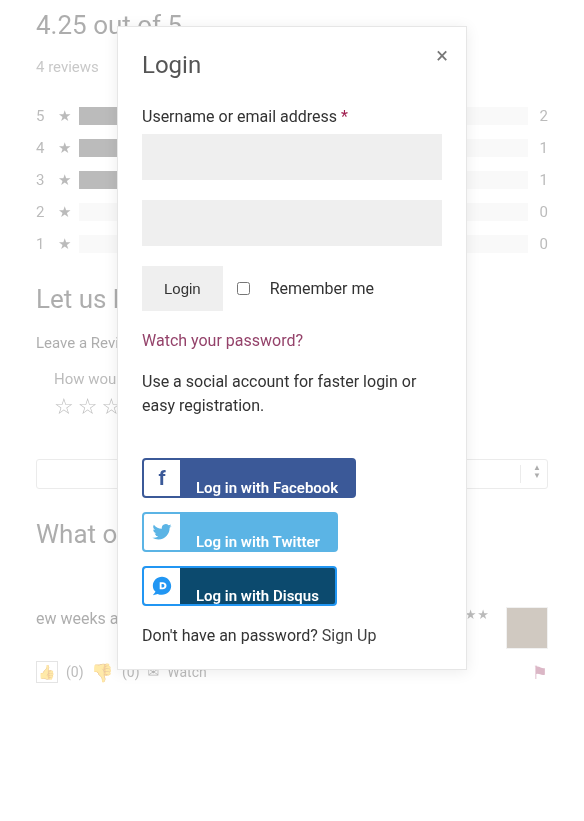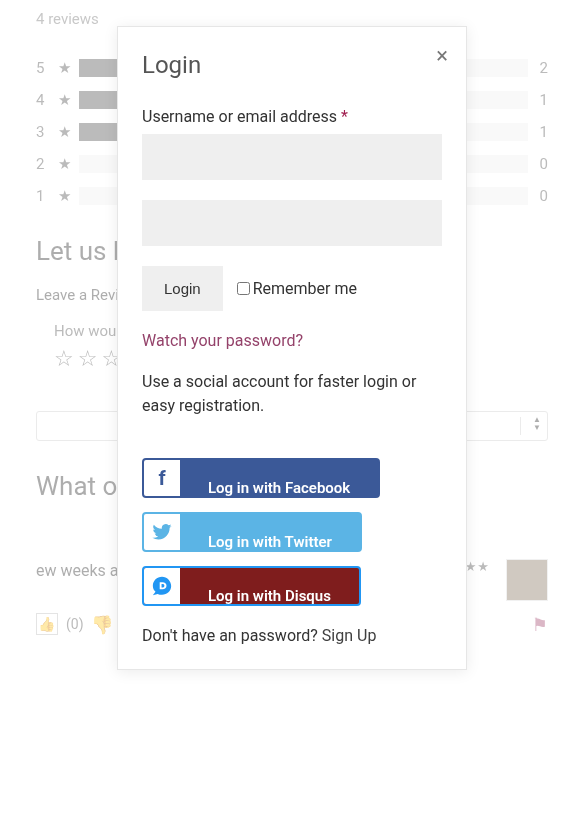--- a/index.html
+++ b/index.html
@@ -232,21 +232,21 @@
     background: #efefef;
     border: none;
     padding: 14px 22px;
     font-size: 15px;
     color: #333;
     cursor: pointer;
   }
   .remember {
     display: flex;
     align-items: center;
-    gap: 3px;
+    gap: 20px;
     font-size: 16px;
     color: #333;
   }
   .remember input {
     width: 13px;
     height: 13px;
   }
   .link {
     color: #94426a;
     font-size: 16px;
@@ -278,45 +278,46 @@
     width: 36px;
     height: 36px;
     background: #fff;
     display: flex;
     align-items: center;
     justify-content: center;
     font-size: 20px;
     font-weight: bold;
   }
   .social-btn .lbl {
-    padding: 0 28px;
+    padding: 0 16px;
     color: #fff;
     margin-top: 20px;
   }
   .fb { background: #3b5998; border-color: #3b5998; }
   .fb .ic { color: #3b5998; }
   .tw { background: #5bb4e5; border-color: #5bb4e5; }
   .tw .ic { color: #5bb4e5; }
-  .dq { background: #7f1d1d; border-color: #2196f3; }
+  .dq { background: #0c4a6e; border-color: #2196f3; }
   .dq .ic { color: #2196f3; }
   .signup-line {
     font-size: 16px;
     color: #333;
     margin-top: 20px;
   }
   .signup-line a {
     color: #404040;
     text-decoration: none;
     cursor: pointer;
   }
 </style>
 </head>
 <body>
 
 <div class="page">
+  <div class="rating-summary">4.25 out of 5</div>
   <div class="review-count">4 reviews</div>
 
   <div class="bars">
     <div class="bar-row">
       <span class="bar-label">5</span>
       <span class="star-icon">★</span>
       <div class="bar-track">
           <div class="bar-fill" style="width:50%"></div>
         </div>
       <span class="bar-count">2</span>

